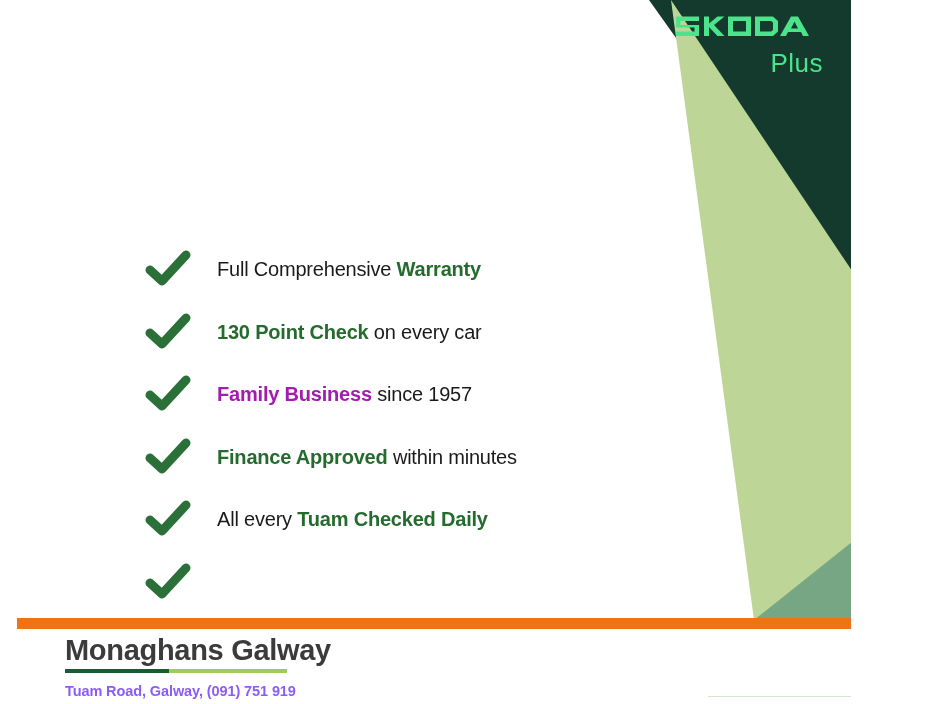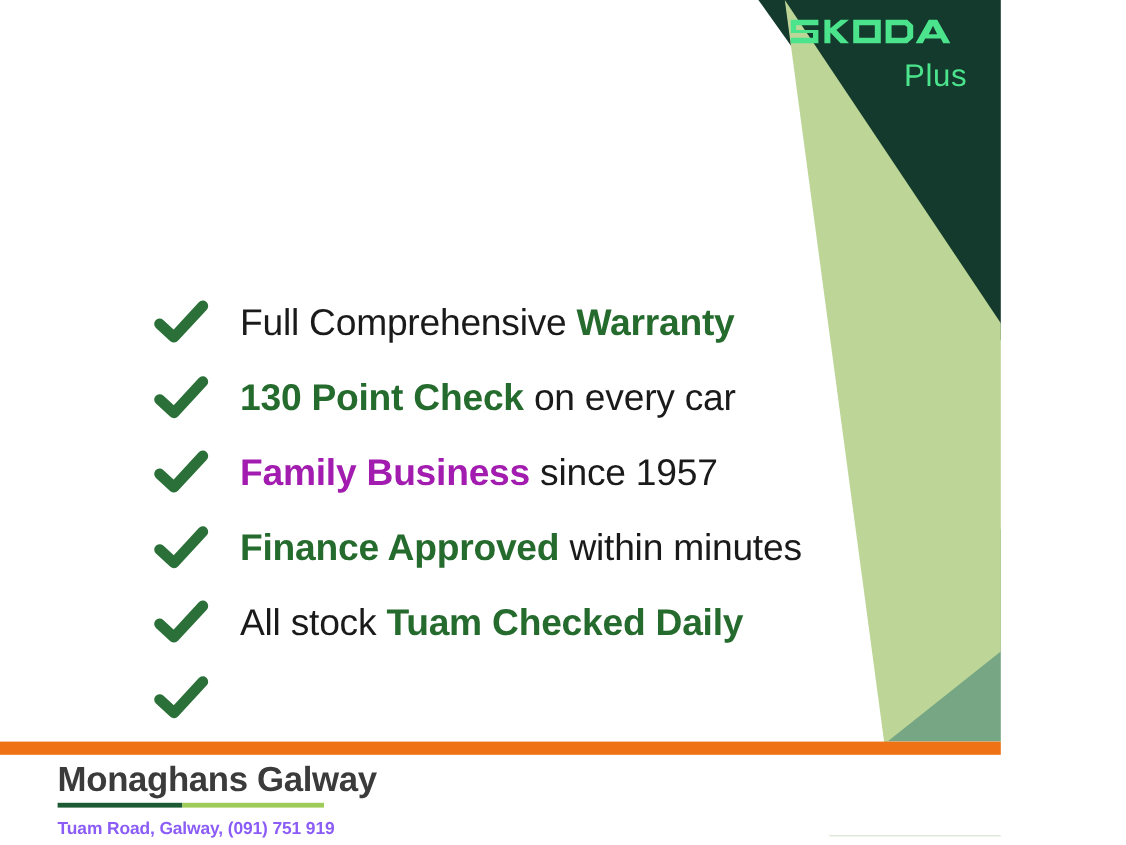--- a/index.html
+++ b/index.html
@@ -13,20 +13,21 @@
     font-family: "Liberation Sans", sans-serif;
     overflow: hidden;
   }
 
   #slide {
     position: relative;
     width: 834px;
     height: 704px;
     background: #ffffff;
     overflow: hidden;
+    margin-left: 17px;
   }
 
   
   .bg-shapes {
     position: absolute;
     left: 0; top: 0;
     width: 938px;
     height: 704px;
     pointer-events: none;
   }
@@ -81,21 +82,21 @@
     height: 62.5px;
   }
   .check-icon {
     flex: 0 0 auto;
     width: 46px;
     height: 40px;
     margin-right: 26px;
     display: block;
   }
   .benefit-text {
-    font-size: 31px;
+    font-size: 20px;
     font-weight: 400;
     letter-spacing: -0.2px;
     white-space: nowrap;
     line-height: 1.1;
   }
   .benefit-text .em {
     font-weight: 700;
   }
 
   
@@ -218,21 +219,21 @@
       <span class="benefit-text" style="color: rgb(26, 26, 26);">
         <span class="em" style="color: rgb(37, 107, 46);">Finance Approved</span><span> within minutes</span>
       </span>
     </li>
 
     <li class="benefit-item">
       <svg class="check-icon" viewBox="0 0 46 40" aria-hidden="true">
         <path d="M5 21 L17 32 L41 6" fill="none" stroke="#2b7038" stroke-width="9" stroke-linecap="round" stroke-linejoin="round"></path>
       </svg>
       <span class="benefit-text" style="color: rgb(26, 26, 26);">
-        <span>All stock </span><span class="em" style="color: rgb(37, 107, 46);">Tuam Checked Daily</span>
+        <span>All every </span><span class="em" style="color: rgb(37, 107, 46);">Tuam Checked Daily</span>
       </span>
     </li>
 
     <li class="benefit-item">
       <svg class="check-icon" viewBox="0 0 46 40" aria-hidden="true">
         <path d="M5 21 L17 32 L41 6" fill="none" stroke="#2b7038" stroke-width="9" stroke-linecap="round" stroke-linejoin="round"></path>
       </svg>
     </li>
   </ul>
 

